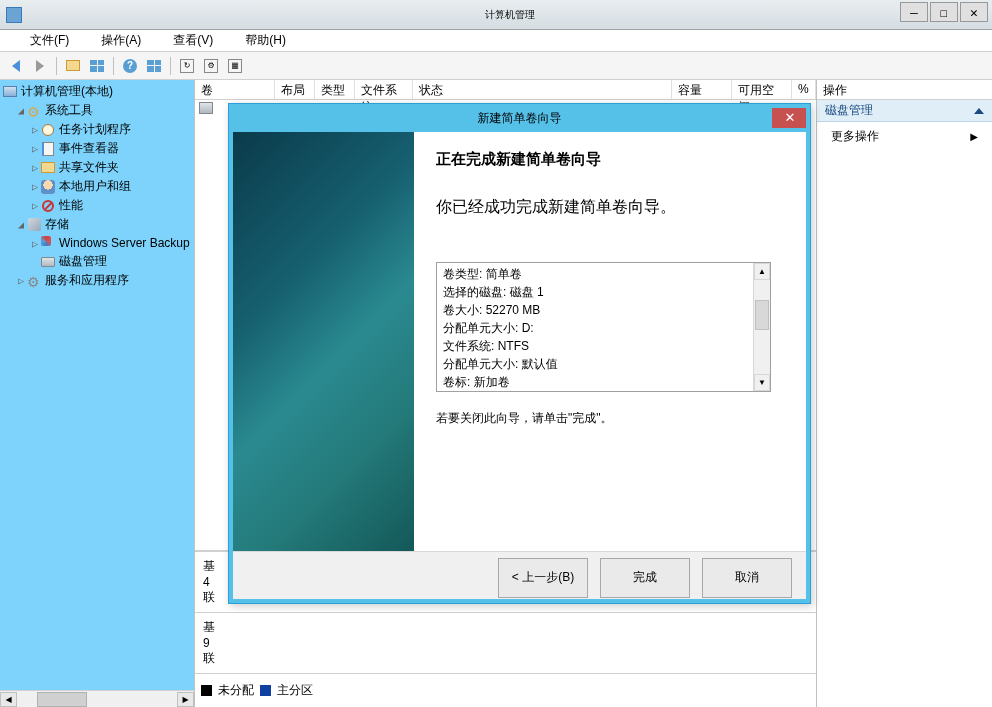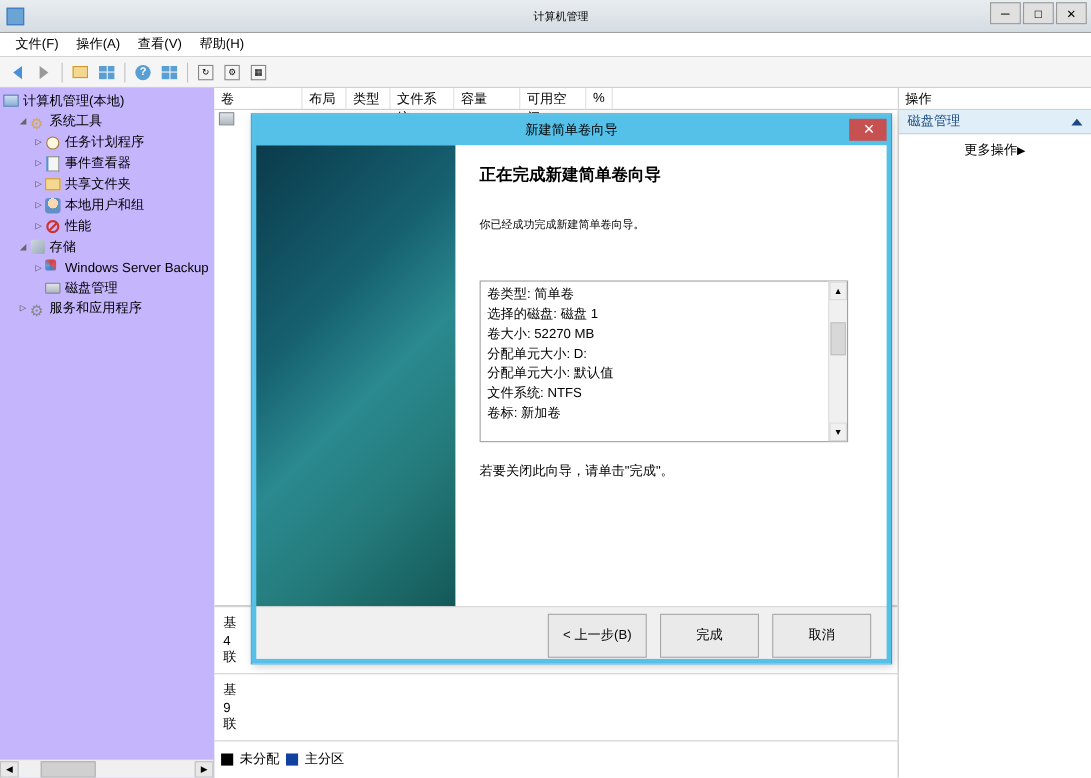--- a/index.html
+++ b/index.html
@@ -7,39 +7,39 @@
 
 
 .title-bar { height: 30px; background: linear-gradient(#e8edf0, #d5dde2); border-bottom: 1px solid #a0a0a0; display: flex; align-items: center; position: relative; }
 .title-bar-icon { width: 16px; height: 16px; margin: 0 6px; background: #6aa3d4; border: 1px solid #3a7ab8; }
 .title-bar-text { flex: 1; text-align: center; font-size: 10px; }
 .title-bar-buttons { display: flex; position: absolute; right: 4px; top: 2px; }
 .title-bar-buttons button { width: 28px; height: 20px; background: #e0e0e0; border: 1px solid #999; margin-left: 2px; font-family: monospace; font-size: 13px; display: flex; align-items: center; justify-content: center; }
 
 
 .menu-bar { height: 22px; background: #fff; border-bottom: 1px solid #d0d0d0; display: flex; align-items: center; padding-left: 6px; }
-.menu-bar span { padding: 0 8px; cursor: default; }
+.menu-bar span { padding: 0 8px; cursor: default; margin-left: 16px; }
 
 
 .toolbar { height: 28px; background: #f5f5f5; border-bottom: 1px solid #d0d0d0; display: flex; align-items: center; padding-left: 6px; gap: 4px; }
 .toolbar .tb-btn { width: 20px; height: 20px; display: flex; align-items: center; justify-content: center; border: 1px solid transparent; }
 .toolbar .sep { width: 1px; height: 18px; background: #c0c0c0; margin: 0 2px; }
 .arrow-left::before { content: ""; border-right: 8px solid #4a90d9; border-top: 6px solid transparent; border-bottom: 6px solid transparent; }
 .arrow-right::before { content: ""; border-left: 8px solid #999; border-top: 6px solid transparent; border-bottom: 6px solid transparent; }
 .tb-folder { width: 14px; height: 11px; background: #f5d890; border: 1px solid #cc9933; }
 .tb-grid { width: 14px; height: 12px; display: grid; grid-template-columns: 1fr 1fr; grid-template-rows: 1fr 1fr; gap: 1px; }
 .tb-grid div { background: #5a9fd4; }
 .tb-help { width: 14px; height: 14px; border-radius: 50%; background: #5a9fd4; color: #fff; font-size: 10px; text-align: center; line-height: 14px; font-weight: bold; }
 .tb-icon-g { width: 14px; height: 14px; border: 1px solid #888; display: flex; align-items: center; justify-content: center; font-size: 8px; }
 
 
 .main-area { display: flex; height: calc(100% - 80px); }
 
 
-.tree-panel { width: 195px; border-right: 1px solid #c0c0c0; background: #c4b5fd; overflow: hidden; display: flex; flex-direction: column; }
+.tree-panel { width: 195px; border-right: 1px solid #c0c0c0; background: #7dd3fc; overflow: hidden; display: flex; flex-direction: column; }
 .tree-content { flex: 1; overflow: hidden; padding: 2px; }
 .tree-item { display: flex; align-items: center; padding: 1px 0; white-space: nowrap; }
 .tree-toggle { width: 10px; text-align: center; color: #666; font-size: 10px; font-family: monospace; cursor: default; }
 .tree-icon { width: 16px; height: 16px; margin-right: 3px; display: flex; align-items: center; justify-content: center; }
 .tree-label { cursor: default; }
 .indent-0 { padding-left: 0px; }
 .indent-1 { padding-left: 14px; }
 .indent-2 { padding-left: 28px; }
 .ico-computer { background: linear-gradient(#d0e0f0,#8ab0d8); border: 1px solid #5580b0; width: 14px; height: 11px; }
 .ico-tools { width: 14px; height: 14px; color: #d4a850; font-size: 14px; }
@@ -75,36 +75,36 @@
 .legend-bar { height: 34px; border-top: 1px solid #d0d0d0; display: flex; align-items: center; padding-left: 6px; gap: 6px; font-size: 12px; }
 .legend-sw { width: 11px; height: 11px; }
 .sw-black { background: #000; }
 .sw-blue { background: #1040a0; }
 
 
 .actions-panel { width: 175px; background: #fff; }
 .actions-header { height: 20px; background: #fff; border-bottom: 1px solid #d0d0d0; padding: 2px 6px; font-size: 12px; }
 .actions-section { height: 22px; background: #e0eef8; border-bottom: 1px solid #c0d4e8; display: flex; align-items: center; justify-content: space-between; padding: 0 8px; color: #1a4a80; }
 .actions-section .tri { width: 0; height: 0; border-left: 5px solid transparent; border-right: 5px solid transparent; border-bottom: 6px solid #1a4a80; }
-.actions-item { padding: 6px 14px; display: flex; align-items: center; justify-content: center; }
+.actions-item { padding: 6px 14px; display: flex; align-items: center; justify-content: space-between; }
 .actions-item .arr { font-size: 10px; }
 
 
 .dialog { position: absolute; left: 228px; top: 103px; width: 583px; height: 501px; border: 1px solid #2aa0d8; background: #fff; box-shadow: 2px 2px 8px rgba(0,0,0,0.2); }
 .dialog-frame { position: absolute; inset: 0; border: 4px solid #55c0e8; pointer-events: none; }
 .dialog-title { height: 28px; background: #55c0e8; display: flex; align-items: center; position: relative; }
 .dialog-title-text { flex: 1; text-align: center; color: #000; font-size: 12px; }
 .dialog-close { width: 36px; height: 22px; background: #c75050; color: #fff; display: flex; align-items: center; justify-content: center; font-size: 13px; position: absolute; right: 2px; top: 2px; }
 .dialog-body { display: flex; height: calc(100% - 28px - 52px); justify-content: flex-end; }
 .wizard-side { width: 185px; background: linear-gradient(135deg, #0a3a4a 0%, #166070 35%, #2a8a90 55%, #247a7a 75%, #145858 100%); }
 .wizard-content { flex: 1; padding: 18px 22px 10px 22px; }
 .wizard-heading { font-size: 15px; font-weight: bold; margin-bottom: 28px; }
-.wizard-text { font-size: 10px; margin-bottom: 24px; }
+.wizard-text { font-size: 16px; margin-bottom: 24px; }
 .wizard-label { font-size: 12px; margin-bottom: 6px; }
-.settings-box { width: 335px; height: 147px; border: 1px solid #a0a0a0; background: #fff; font-size: 12px; display: flex; margin-top: 44px; }
+.settings-box { width: 335px; height: 130px; border: 1px solid #a0a0a0; background: #fff; font-size: 12px; display: flex; margin-top: 44px; }
 .settings-list { flex: 1; padding: 2px 6px; line-height: 18px; overflow: hidden; }
 .settings-scroll { width: 17px; background: #f0f0f0; border-left: 1px solid #d8d8d8; display: flex; flex-direction: column; }
 .settings-scroll .sb-btn { height: 17px; background: #f0f0f0; border: 1px solid #d8d8d8; font-size: 8px; display: flex; align-items: center; justify-content: center; }
 .settings-scroll .sb-track { flex: 1; background: #f0f0f0; position: relative; }
 .settings-scroll .sb-thumb { position: absolute; top: 20px; left: 1px; right: 1px; height: 30px; background: #d8d8d8; border: 1px solid #c0c0c0; }
 .wizard-hint { font-size: 12px; margin-top: 18px; }
 .dialog-footer { height: 52px; background: #f0f0f0; border-top: 1px solid #d8d8d8; display: flex; align-items: center; justify-content: flex-end; padding-right: 18px; gap: 12px; }
 .dialog-footer button { width: 90px; height: 40px; background: #eaeaea; border: 1px solid #a8a8a8; font-size: 12px; }
 </style>
 </head>
@@ -259,20 +259,21 @@
       <div class="sb-btn">▶</div>
     </div>
   </div>
 
   <div class="center-panel">
     <div class="list-header">
       <div class="col" style="width:80px">卷</div>
       <div class="col" style="width:40px">布局</div>
       <div class="col" style="width:40px">类型</div>
       <div class="col" style="width:58px">文件系统</div>
+      <div class="col" style="flex:1">状态</div>
       <div class="col" style="width:60px">容量</div>
       <div class="col" style="width:60px">可用空间</div>
       <div class="col" style="width:24px">%</div>
     </div>
 
     <div class="list-body">
       <div class="disk-row">
         <div class="disk-marker"></div>
       </div>
     </div>
@@ -321,22 +322,22 @@
     <div class="wizard-side"></div>
     <div class="wizard-content">
       <div class="wizard-heading">正在完成新建简单卷向导</div>
       <div class="wizard-text">你已经成功完成新建简单卷向导。</div>
       <div class="settings-box">
         <div class="settings-list">
           <div>卷类型: 简单卷</div>
           <div>选择的磁盘: 磁盘 1</div>
           <div>卷大小: 52270 MB</div>
           <div>分配单元大小: D:</div>
+          <div>文件系统: NTFS</div>
           <div>分配单元大小: 默认值</div>
-          <div>文件系统: NTFS</div>
           <div>卷标: 新加卷</div>
 
         </div>
         <div class="settings-scroll">
           <div class="sb-btn">▲</div>
           <div class="sb-track">
             <div class="sb-thumb"></div>
           </div>
           <div class="sb-btn">▼</div>
         </div>

